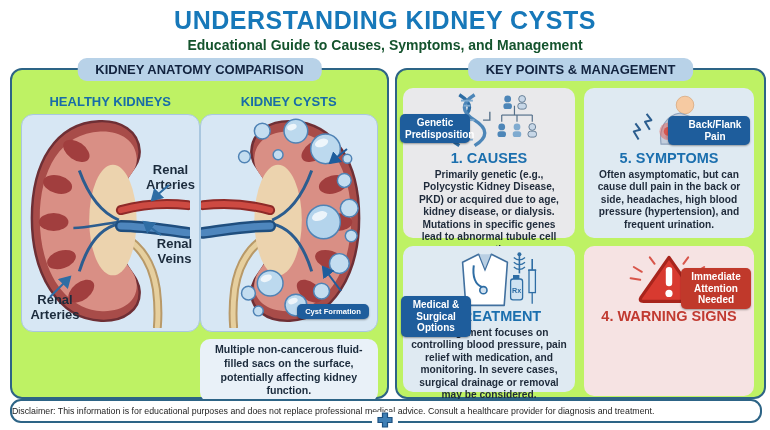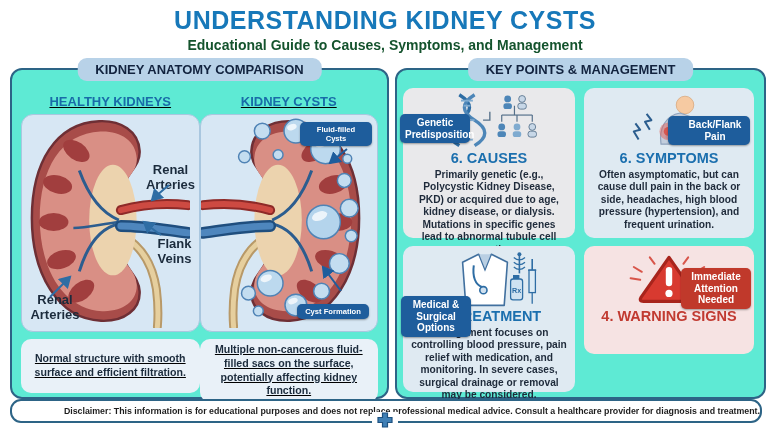--- a/index.html
+++ b/index.html
@@ -5,30 +5,30 @@
   html,body{margin:0;padding:0;}
   body{
     width:770px;height:430px;position:relative;background:#ffffff;
     font-family:"Liberation Sans",sans-serif;overflow:hidden;
   }
   
   .hdr{position:absolute;top:2px;left:0;width:770px;text-align:center;}
   .hdr h1{margin:4px 0 0;font-size:25px;font-weight:800;color:#1778b9;letter-spacing:.5px;}
   .hdr h2{margin:2px 0 0;font-size:14px;font-weight:700;color:#14532d;}
   
-  .panel{position:absolute;top:68px;border:2px solid #2d6486;border-radius:12px;background:#5eead4;}
+  .panel{position:absolute;top:68px;border:2px solid #2d6486;border-radius:12px;background:#bef264;}
   .panel-left{left:10px;width:375px;height:327px;}
   .panel-right{left:395px;width:367px;height:327px;}
   .panel-title{
     position:absolute;top:-12px;left:50%;transform:translateX(-50%);
     background:#b8d2e8;color:#12233f;font-size:13px;font-weight:800;
     padding:4px 18px;border-radius:9px;white-space:nowrap;z-index:2;
   }
   
-  .cols{display:flex;padding:24px 9px 0 9px;text-decoration:underline;}
+  .cols{display:flex;padding:24px 9px 0 9px;}
   .col{flex:1;display:flex;flex-direction:column;}
   .col-h{font-size:13px;font-weight:800;color:#186ca8;text-align:center;margin:0 0 5px;}
   .illus{
     position:relative;background:#d7e7f4;border:1.5px solid #a9c7df;border-radius:12px;
     height:216px;overflow:hidden;
   }
   .caption-box{
     background:#e9f1f8;border-radius:10px;margin-top:7px;min-height:46px;
     display:flex;align-items:center;justify-content:center;padding:4px 8px;
     font-size:10.6px;font-weight:600;color:#1b2b3c;text-align:center;line-height:1.3;
@@ -41,37 +41,37 @@
     box-shadow:0 1px 2px rgba(0,0,0,.35);
   }
   
   .kcard{position:absolute;border-radius:10px;padding:3px 8px;box-sizing:border-box;}
   .kcard-gray{background:#e9e9eb;}
   .kcard-blue{background:#dfeaf2;}
   .kcard-pink{background:#f6e3e3;}
   .kc1{left:6px;top:18px;width:172px;height:150px;}
   .kc2{left:187px;top:18px;width:170px;height:150px;}
   .kc3{left:6px;top:176px;width:172px;height:146px;}
-  .kc4{left:187px;top:176px;width:170px;height:108px;}
+  .kc4{left:187px;top:176px;width:170px;height:150px;}
   .icon-zone{height:58px;display:flex;align-items:flex-end;justify-content:center;}
   .kcard h3{margin:1px 0 3px;font-size:14.5px;font-weight:800;color:#1b6fae;text-align:center;}
   .kcard.kcard-pink h3{color:#c13a31;}
   .kcard p{margin:0;font-size:10.2px;line-height:1.22;font-weight:600;color:#1e2a3a;text-align:center;}
   .side-badge{
     position:absolute;color:#fff;font-size:10px;font-weight:700;line-height:1.15;
     padding:3px 5px;border-radius:5px;text-align:center;max-width:60px;z-index:3;
     box-shadow:0 1px 2px rgba(0,0,0,.35);
   }
   .side-badge.blue{background:#1e5d9c;}
   .side-badge.red{background:#c0392b;}
   
   .disc{
     position:absolute;left:10px;top:399px;width:748px;height:20px;
-    border:2px solid #2d6486;border-radius:11px;display:flex;align-items:center;justify-content:flex-end;
-    font-size:8.8px;font-weight:700;color:#1d1d1d;background:#fff;z-index:1;
+    border:2px solid #2d6486;border-radius:11px;display:flex;align-items:center;justify-content:flex-start;
+    font-size:8.8px;font-weight:400;color:#1d1d1d;background:#fff;z-index:1;
   }
   .cross-wrap{position:absolute;left:50%;top:412px;transform:translateX(-50%);background:#fff;padding:0 5px;z-index:4;line-height:0;}
 </style>
 </head>
 <body>
 
 <div class="hdr">
   <h1>UNDERSTANDING KIDNEY CYSTS</h1>
   <h2>Educational Guide to Causes, Symptoms, and Management</h2>
 </div>
@@ -116,40 +116,39 @@
         </svg>
         <div class="alabel" style="top:48px;right:3px;width:50px;">Renal Arteries</div>
         <svg class="arrow" style="top:68px;right:28px;" width="22" height="20">
           <defs>
               <marker id="a1" markerWidth="7" markerHeight="7" refX="5" refY="3.5" orient="auto">
                 <polygon points="0 0,6 3.5,0 7" fill="#2e6da4"></polygon>
               </marker>
             </defs>
           <path d="M20 2 C14 7,8 12,3 17" fill="none" stroke="#2e6da4" stroke-width="2" marker-end="url(#a1)"></path>
         </svg>
-        <div class="alabel" style="top:122px;right:2px;width:44px;">Flank Veins</div>
+        <div class="alabel" style="top:122px;right:2px;width:44px;">Renal Veins</div>
         <svg class="arrow" style="top:104px;right:36px;" width="22" height="18">
           <defs>
               <marker id="a2" markerWidth="7" markerHeight="7" refX="5" refY="3.5" orient="auto">
                 <polygon points="0 0,6 3.5,0 7" fill="#2e6da4"></polygon>
               </marker>
             </defs>
           <path d="M20 16 C14 12,9 8,3 3" fill="none" stroke="#2e6da4" stroke-width="2" marker-end="url(#a2)"></path>
         </svg>
         <div class="alabel" style="bottom:8px;left:8px;width:50px;">Renal Arteries</div>
         <svg class="arrow" style="bottom:32px;left:26px;" width="26" height="26">
           <defs>
               <marker id="a3" markerWidth="7" markerHeight="7" refX="5" refY="3.5" orient="auto">
                 <polygon points="0 0,6 3.5,0 7" fill="#2e6da4"></polygon>
               </marker>
             </defs>
           <path d="M2 24 C8 18,15 11,22 4" fill="none" stroke="#2e6da4" stroke-width="2" marker-end="url(#a3)"></path>
         </svg>
       </div>
-      <div class="caption-box">Normal structure with smooth surface and efficient filtration.</div>
     </div>
 
     <div class="col">
       <div class="col-h">KIDNEY CYSTS</div>
       <div class="illus">
         <svg width="168" height="213" viewBox="0 0 170 215">
           <g transform="translate(170,0) scale(-1,1)">
             <path d="M102 122 C120 132,132 150,136 176 C138 192,138 202,137 214" fill="none" stroke="#b89968" stroke-width="9" stroke-linecap="round"></path>
             <path d="M102 122 C120 132,132 150,136 176 C138 192,138 202,137 214" fill="none" stroke="#e6cf9e" stroke-width="5" stroke-linecap="round"></path>
             <path d="M78 6 C34 8,10 48,10 104 C10 160,36 206,80 208 C104 209,120 196,119 178 C118 162,104 156,100 138 C97 124,97 92,101 76 C105 58,120 52,119 36 C118 16,100 5,78 6 Z" fill="#a84c49" stroke="#6e2f35" stroke-width="2.5"></path>
@@ -187,21 +186,20 @@
             <circle cx="58" cy="198" r="5" fill="#c3ddf0"></circle>
           </g>
           <g fill="#ffffff" opacity="0.75">
             <ellipse cx="122" cy="28" rx="7" ry="4" transform="rotate(-20 122 28)"></ellipse>
             <ellipse cx="120" cy="102" rx="8" ry="4.5" transform="rotate(-20 120 102)"></ellipse>
             <ellipse cx="92" cy="12" rx="5" ry="3" transform="rotate(-20 92 12)"></ellipse>
             <ellipse cx="66" cy="165" rx="6" ry="3.5" transform="rotate(-20 66 165)"></ellipse>
             <ellipse cx="93" cy="188" rx="5" ry="3" transform="rotate(-20 93 188)"></ellipse>
           </g>
         </svg>
-        <div class="kbadge-dark" style="top:7px;right:5px;width:58px;">Fluid-filled Cysts</div>
         <svg class="arrow" style="top:32px;right:28px;" width="22" height="20">
           <defs>
               <marker id="a4" markerWidth="7" markerHeight="7" refX="5" refY="3.5" orient="auto">
                 <polygon points="0 0,6 3.5,0 7" fill="#1e5d9c"></polygon>
               </marker>
             </defs>
           <path d="M20 2 C14 7,9 11,3 16" fill="none" stroke="#1e5d9c" stroke-width="2" marker-end="url(#a4)"></path>
         </svg>
         <div class="kbadge-dark" style="bottom:12px;right:8px;width:58px;">Cyst Formation</div>
         <svg class="arrow" style="bottom:38px;right:32px;" width="26" height="30">
@@ -249,38 +247,38 @@
             <rect x="99" y="12" width="10" height="7" rx="3" fill="#c7d7e7" stroke="#55708a" stroke-width="1"></rect>
           <circle cx="80" cy="40" r="4" fill="#4d86b8"></circle>
             <rect x="75" y="45" width="10" height="7" rx="3" fill="#4d86b8"></rect>
           <circle cx="98" cy="40" r="4" fill="#7fabd0"></circle>
             <rect x="93" y="45" width="10" height="7" rx="3" fill="#7fabd0"></rect>
           <circle cx="116" cy="40" r="4" fill="#c7d7e7" stroke="#55708a" stroke-width="1"></circle>
             <rect x="111" y="45" width="10" height="7" rx="3" fill="#c7d7e7" stroke="#55708a" stroke-width="1"></rect>
         </g>
       </svg>
     </div>
-    <h3>6. CAUSES</h3>
+    <h3>1. CAUSES</h3>
     <p>Primarily genetic (e.g., Polycystic Kidney Disease, PKD) or acquired due to age, kidney disease, or dialysis. Mutations in specific genes lead to abnormal tubule cell growth.</p>
   </div>
 
   <div class="kcard kcard-blue kc2">
     <div class="side-badge blue" style="right:4px;top:28px;padding-left:17px;">Back/Flank Pain</div>
     <div class="icon-zone">
       <svg width="120" height="56" viewBox="0 0 120 70">
         <circle cx="80" cy="15" r="11" fill="#f6caa2" stroke="#d9a87e" stroke-width="1"></circle>
         <path d="M50 64 C47 44,56 28,74 25 L88 30 C78 44,76 52,76 64 Z" fill="#c3cedd" stroke="#8fa3bd" stroke-width="1.5"></path>
         <path d="M86 36 C72 38,62 44,59 54" fill="none" stroke="#aab8cd" stroke-width="7" stroke-linecap="round"></path>
         <circle cx="59" cy="48" r="11" fill="#e4574e" opacity="0.45"></circle>
         <circle cx="59" cy="48" r="5.5" fill="#d63c32" opacity="0.7"></circle>
         <polyline points="32,26 38,34 30,36 36,46" fill="none" stroke="#2b5d8e" stroke-width="2.5" stroke-linejoin="round"></polyline>
         <polyline points="18,38 24,46 16,48 22,58" fill="none" stroke="#2b5d8e" stroke-width="2.5" stroke-linejoin="round"></polyline>
       </svg>
     </div>
-    <h3>6. SYMPTOMS</h3>
+    <h3>5. SYMPTOMS</h3>
     <p>Often asymptomatic, but can cause dull pain in the back or side, headaches, high blood pressure (hypertension), and frequent urination.</p>
   </div>
 
   <div class="kcard kcard-blue kc3">
     <div class="side-badge blue" style="left:-2px;top:18px;margin-top:32px;">Medical &amp; Surgical Options</div>
     <div class="icon-zone">
       <svg width="128" height="56" viewBox="0 0 130 70">
         <path d="M32 14 L52 4 L60 12 L68 4 L88 14 L84 68 L36 68 Z" fill="#ffffff" stroke="#41709f" stroke-width="2" stroke-linejoin="round"></path>
         <path d="M52 4 L60 24 L68 4" fill="#b9cfe3" stroke="#41709f" stroke-width="1.5"></path>
         <path d="M46 18 C44 32,48 42,56 45" fill="none" stroke="#2e6da4" stroke-width="2.5"></path>

